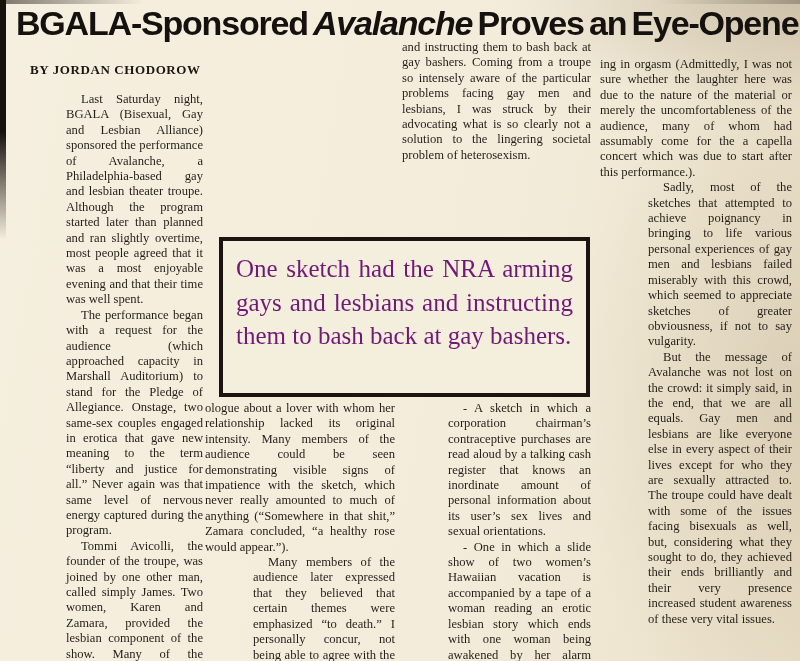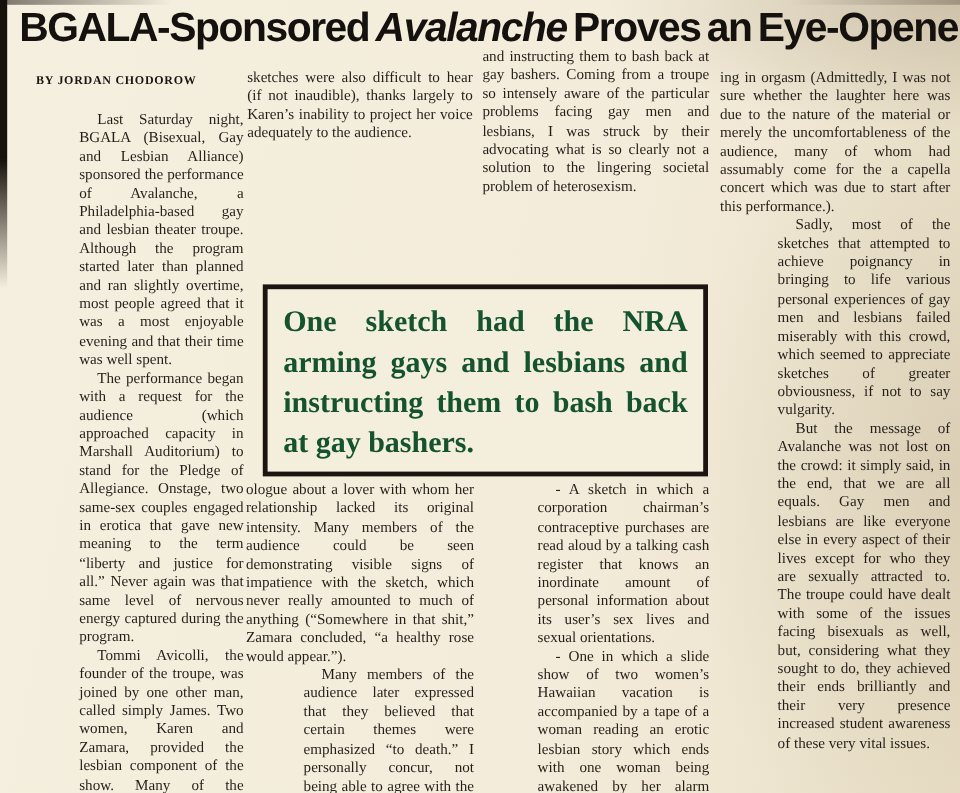--- a/index.html
+++ b/index.html
@@ -30,21 +30,21 @@
     font-weight:700;
     font-size:34px;
     letter-spacing:-1.2px;
     word-spacing:-3px;
     color:#15110e;
     white-space:nowrap;
   }
   .headline i{font-style:italic;}
   .byline{
     position:absolute;left:30px;top:62px;
-    font-weight:700;font-size:10px;letter-spacing:.6px;
+    font-weight:700;font-size:13px;letter-spacing:.6px;
     color:#1c1613;
   }
   .col{position:absolute;text-align:justify;font-size:12.6px;line-height:15.4px;}
   .col p{margin:0;}
   .col p.indent{text-indent:15px;margin-left:48px;}
   .c1{left:18px;top:92px;width:185px;}
   .c2t{left:206px;top:57px;width:188px;}
   .c3t{left:402px;top:40px;width:189px;}
   .c2b{left:205px;top:401px;width:190px;}
   .c3b{left:400px;top:401px;width:191px;}
@@ -53,25 +53,25 @@
     position:absolute;left:219px;top:237px;width:371px;height:160px;
     box-sizing:border-box;
     border:4px solid #1b1410;
     background:#f4eedd;
     padding:11px 13px;
     overflow:hidden;
   }
   .quote-box p{
     margin:0;
     font-family:"Liberation Serif", serif;
-    font-weight:700;
+    font-weight:400;
     font-size:25px;
     line-height:33.5px;
     text-align:justify;
-    color:#14532d;
+    color:#701a75;
   }
 </style>
 </head>
 <body>
 
 <div class="page">
   <div class="edge-left"></div>
   <div class="edge-top"></div>
 
   <h1 class="headline"><span>BGALA-Sponsored </span><i>Avalanche</i><span> Proves an Eye-Opener</span></h1>
@@ -79,21 +79,20 @@
   <div class="byline">BY JORDAN CHODOROW</div>
 
   <div class="col c1">
     <p class="indent">Last Saturday night, BGALA (Bisexual, Gay and Lesbian Alliance) sponsored the performance of Avalanche, a Philadelphia-based gay and lesbian theater troupe. Although the program started later than planned and ran slightly overtime, most people agreed that it was a most enjoyable evening and that their time was well spent.</p>
     <p class="indent">The performance began with a request for the audience (which approached capacity in Marshall Auditorium) to stand for the Pledge of Allegiance. Onstage, two same-sex couples engaged in erotica that gave new meaning to the term “liberty and justice for all.” Never again was that same level of nervous energy captured during the program.</p>
     <p class="indent">Tommi Avicolli, the founder of the troupe, was joined by one other man, called simply James. Two women, Karen and Zamara, provided the lesbian component of the show. Many of the sketches were mainly political, others mostly personal, but every scene showed awareness of the close interrelationship between the two.</p>
     <p class="indent">Among the problems plaguing the show were technical difficulties, especially involving an overhead projector that simply refused to work. Many of the</p>
   </div>
 
   <div class="col c2t">
-    <p>sketches were also difficult to hear (if not inaudible), thanks largely to Karen’s inability to project her voice adequately to the audience.</p>
   </div>
 
   <div class="col c3t">
     <p>and instructing them to bash back at gay bashers.  Coming from a troupe so intensely aware of the particular problems facing gay men and lesbians, I was struck by their advocating what is so clearly not a solution to the lingering societal problem of heterosexism.</p>
   </div>
 
   <div class="quote-box">
     <p>One sketch had the NRA arming gays and lesbians and instructing them to bash back at gay bashers.</p>
   </div>
 

